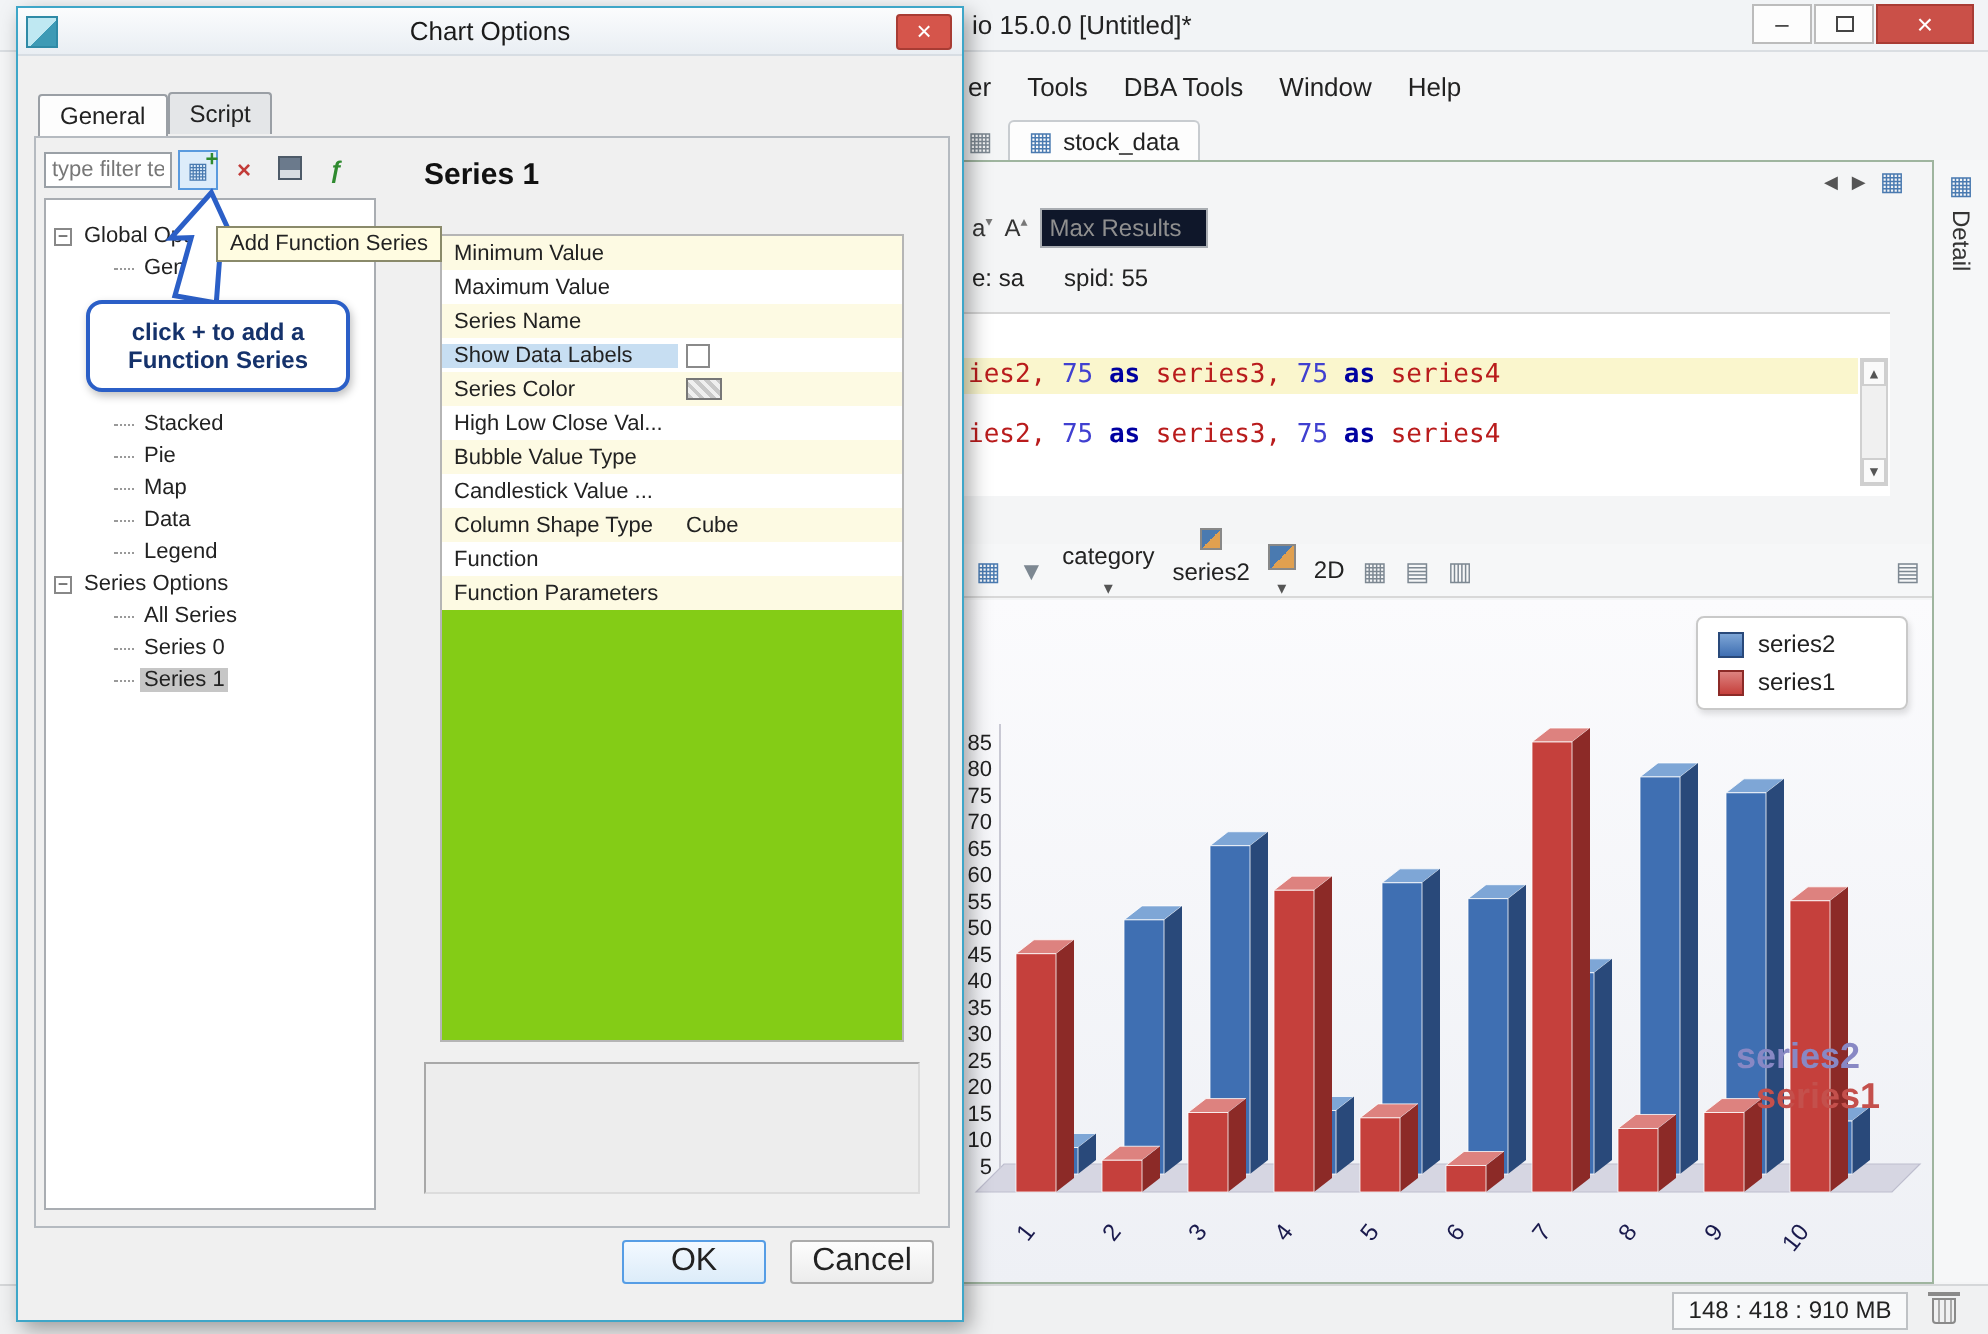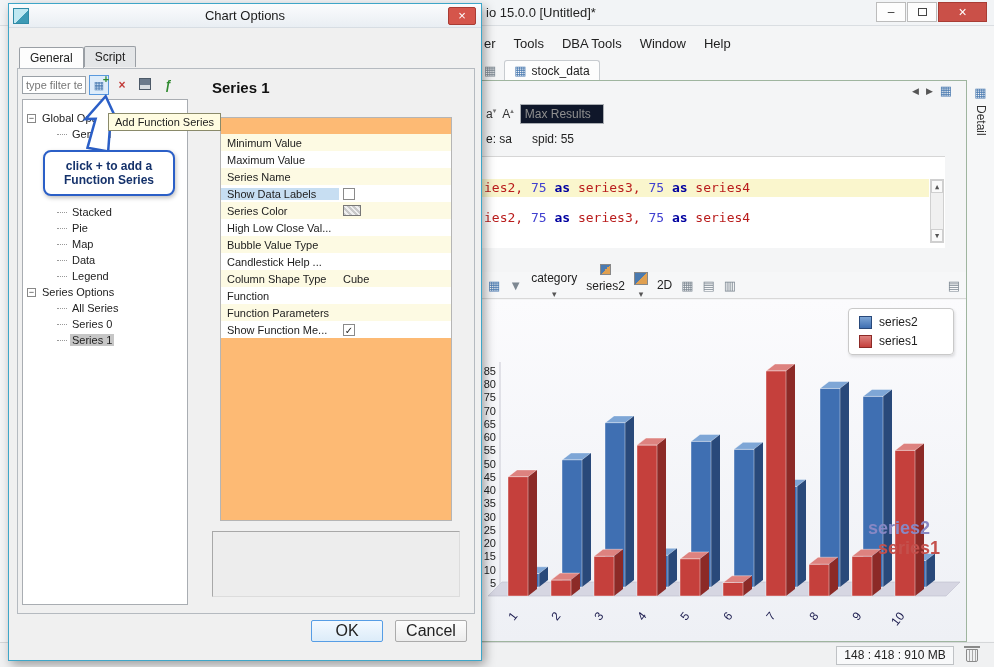--- a/index.html
+++ b/index.html
@@ -90,21 +90,21 @@
   .tree-row { display:flex; align-items:center; height:16px; font-size:11px; color:#222; white-space:nowrap; }
   .tree-row.l0 { padding-left:4px; }
   .tree-row.l1 { padding-left:34px; }
   .expander { width:9px; height:9px; border:1px solid #888; background:#fff; font-size:9px; line-height:7px; text-align:center; margin-right:4px; color:#333; flex:none; }
   .stub { width:10px; height:1px; border-top:1px dotted #999; margin-right:3px; flex:none; }
   .tree-label { padding:0 2px; }
   .tree-row.selected .tree-label { background:#c6c6c6; }
   .tree-spacer { height:62px; }
   .right-panel { position:absolute; left:182px; top:0; width:274px; height:546px; }
   .panel-title { margin:10px 0 0 12px; font-size:15px; font-weight:bold; color:#111; }
-  .prop-grid-box { position:absolute; left:20px; top:48px; width:232px; height:404px; background:#fdba74; border:1px solid #b5b5b5; padding-top:16px; overflow:hidden; }
+  .prop-grid-box { position:absolute; left:20px; top:48px; width:232px; height:404px; background:#84cc16; border:1px solid #b5b5b5; padding-top:0; overflow:hidden; }
   .prop-row { display:flex; align-items:center; height:17px; font-size:11px; color:#222; }
   .prop-row.odd { background:#fdfae3; }
   .prop-row.even { background:#fff; }
   .prop-name { width:118px; padding-left:6px; white-space:nowrap; overflow:hidden; }
   .prop-row.sel .prop-name { background:#c7def2; }
   .prop-value { flex:1; display:flex; align-items:center; padding-left:4px; }
   .cb { width:12px; height:12px; border:1px solid #8a8a8a; background:#fff; font-size:10px; line-height:11px; text-align:center; color:#222; }
   .swatch { width:18px; height:11px; border:1px solid #777; background:repeating-linear-gradient(45deg,#c8c8c8 0 2px,#efefef 2px 4px); }
   .desc-box { position:absolute; left:12px; top:462px; width:248px; height:66px; background:#ededed; border:1px solid #a8a8a8; border-right-color:#dcdcdc; border-bottom-color:#dcdcdc; }
   .dlg-buttons { position:absolute; left:0; top:616px; width:466px; height:26px; }
@@ -398,40 +398,34 @@
             </div>
             <div class="prop-row even">
               <div class="prop-name">High Low Close Val...</div>
               <div class="prop-value"></div>
             </div>
             <div class="prop-row odd">
               <div class="prop-name">Bubble Value Type</div>
               <div class="prop-value"></div>
             </div>
             <div class="prop-row even">
-              <div class="prop-name">Candlestick Help ...</div>
+              <div class="prop-name">Candlestick Value ...</div>
               <div class="prop-value"></div>
             </div>
             <div class="prop-row odd">
               <div class="prop-name">Column Shape Type</div>
               <div class="prop-value">Cube</div>
             </div>
             <div class="prop-row even">
               <div class="prop-name">Function</div>
               <div class="prop-value"></div>
             </div>
             <div class="prop-row odd">
               <div class="prop-name">Function Parameters</div>
               <div class="prop-value"></div>
-            </div>
-            <div class="prop-row even">
-              <div class="prop-name">Show Function Me...</div>
-              <div class="prop-value">
-                <span class="cb">✓</span>
-              </div>
             </div>
           </div>
         <div class="desc-box"></div>
       </div>
     </div>
     <div class="dlg-buttons">
       <button class="btn ok">OK</button>
       <button class="btn cancel">Cancel</button>
     </div>
     <div class="tooltip">Add Function Series</div>

